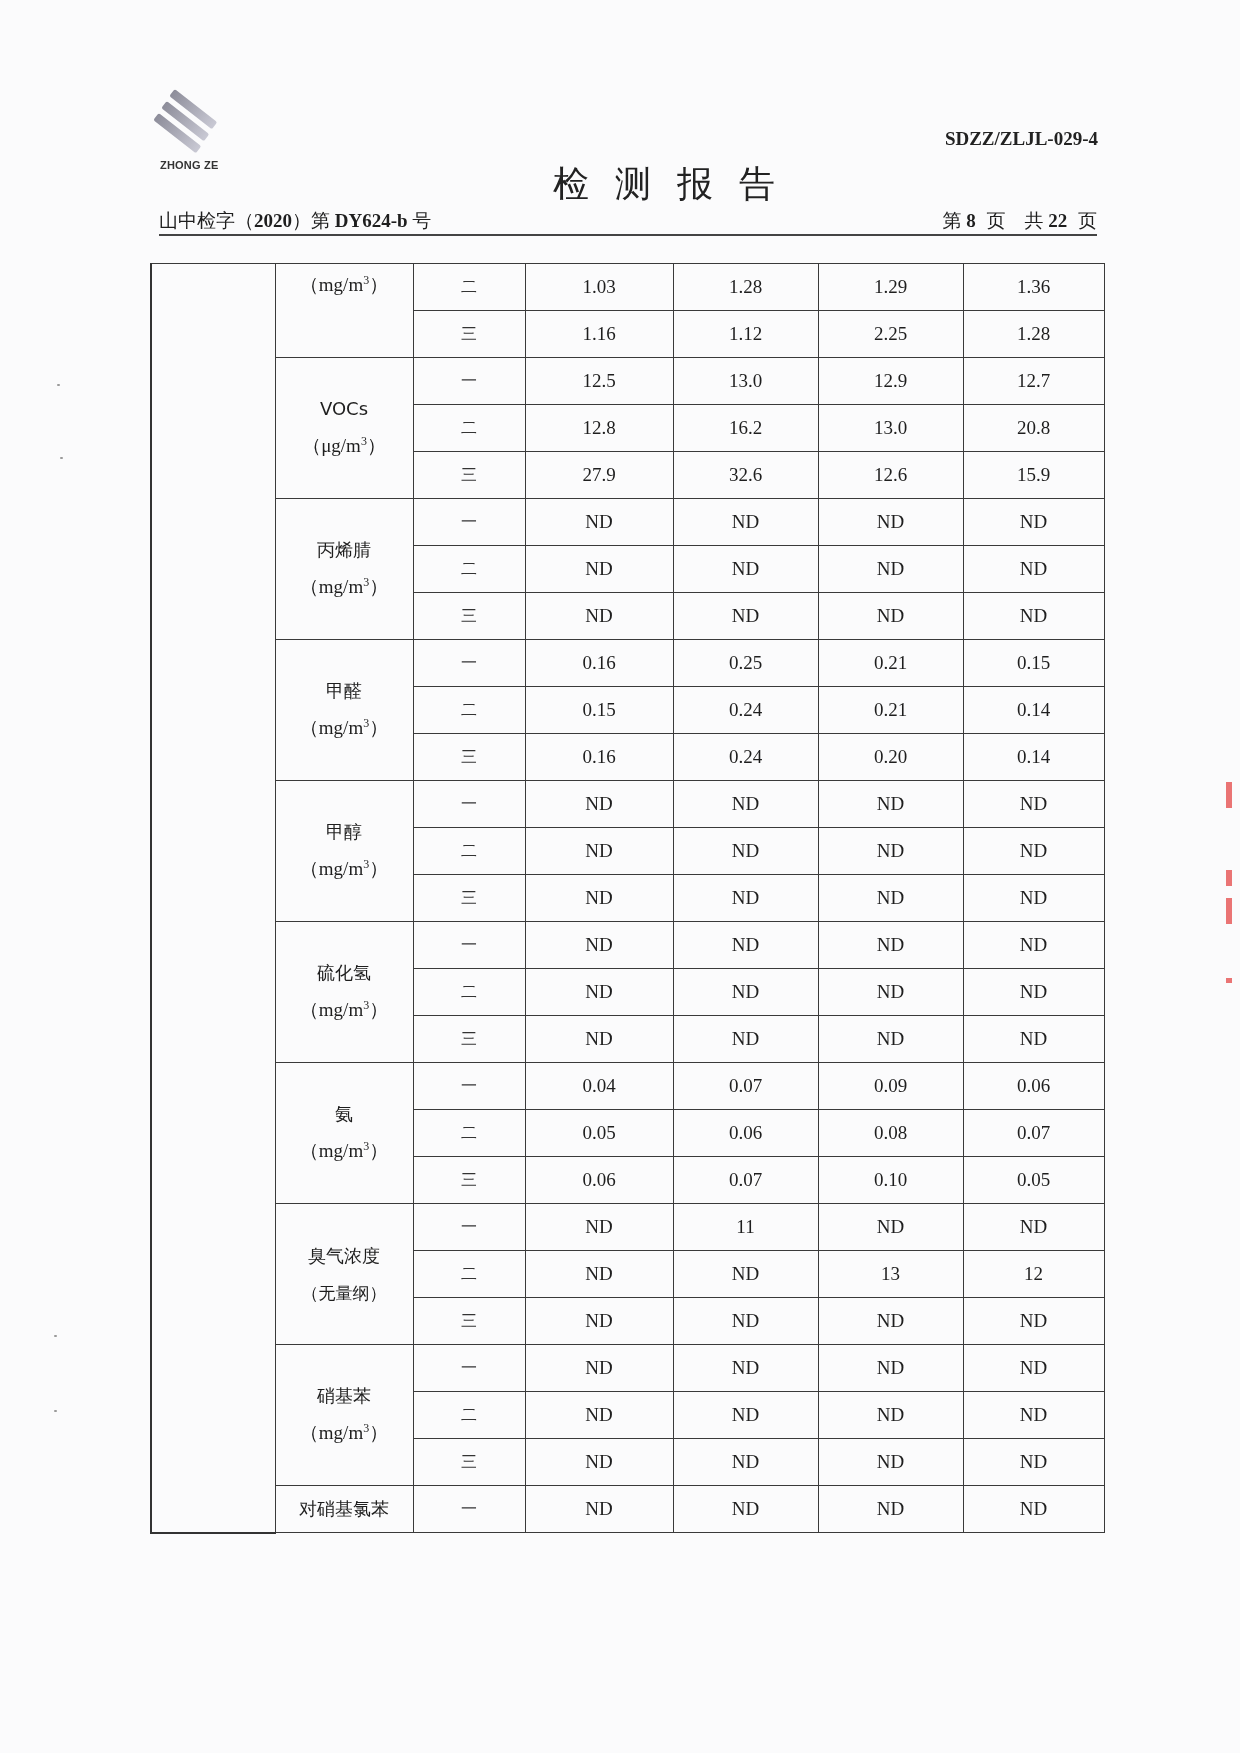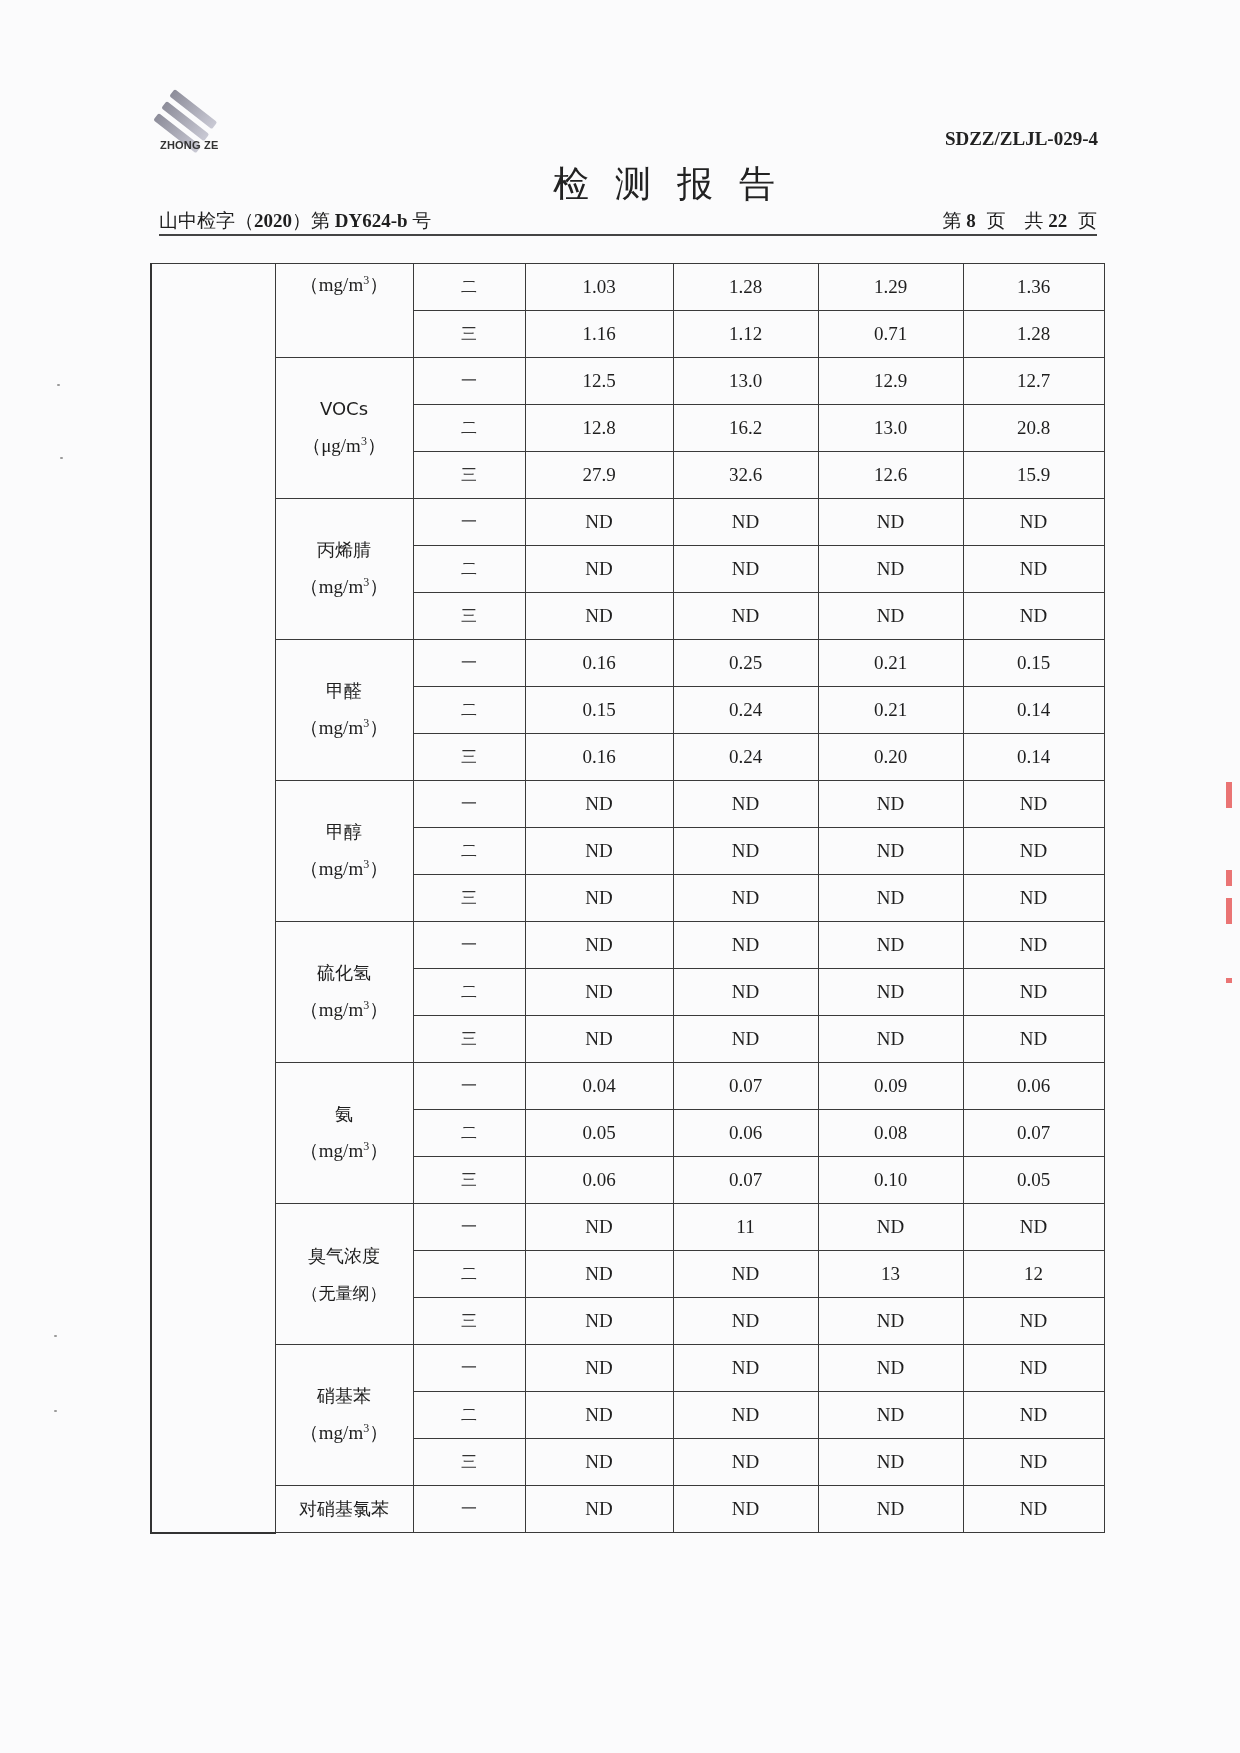--- a/index.html
+++ b/index.html
@@ -5,21 +5,21 @@
   html, body { margin:0; padding:0; }
   body {
     width:1240px; height:1753px; position:relative; overflow:hidden;
     background:#fbfbfc;
     font-family:"Liberation Serif","DejaVu Serif",serif;
     color:#1e1e1e;
   }
   .logo { position:absolute; left:160px; top:86px; width:80px; height:70px; }
   .logo .bar { position:absolute; height:9px; width:54px; border-radius:2px;
     background:linear-gradient(90deg,#8d8d9a,#c9c9d4); transform:rotate(38deg); transform-origin:left center; }
-  .logo-text { position:absolute; left:160px; top:139px; font-family:"Liberation Sans","DejaVu Sans",sans-serif;
+  .logo-text { position:absolute; left:160px; top:159px; font-family:"Liberation Sans","DejaVu Sans",sans-serif;
     font-weight:bold; font-size:11px; color:#333; letter-spacing:0.2px; }
   .doc-code { position:absolute; right:142px; top:128px; font-weight:bold; font-size:19px; color:#222; }
   .title { position:absolute; left:0; width:100%; top:160px; text-align:center; font-size:36px;
     letter-spacing:26px; padding-left:26px; box-sizing:border-box; font-family:"DejaVu Sans",sans-serif; color:#222;margin-left:44px; }
   .header-row { position:absolute; left:159px; width:938px; top:204px; height:30px;
     border-bottom:2px solid #444; display:flex; justify-content:space-between; align-items:flex-end;
     font-size:19px; }
   .report-no b, .page-info b { font-weight:bold; }
   .page-info span { margin-left:6px; }
   table.data {
@@ -81,21 +81,21 @@
         <td class="seq">二</td>
         <td class="val">1.03</td>
         <td class="val">1.28</td>
         <td class="val">1.29</td>
         <td class="val">1.36</td>
       </tr>
       <tr>
         <td class="seq">三</td>
         <td class="val">1.16</td>
         <td class="val">1.12</td>
-        <td class="val">0.71</td>
+        <td class="val">2.25</td>
         <td class="val">1.28</td>
       </tr>
       <tr>
         <td rowspan="3">
           <div class="item-name">VOCs</div>
           <div class="item-unit"><span>（μg/m</span><sup>3</sup><span>）</span></div>
         </td>
         <td class="seq">一</td>
         <td class="val">12.5</td>
         <td class="val">13.0</td>

